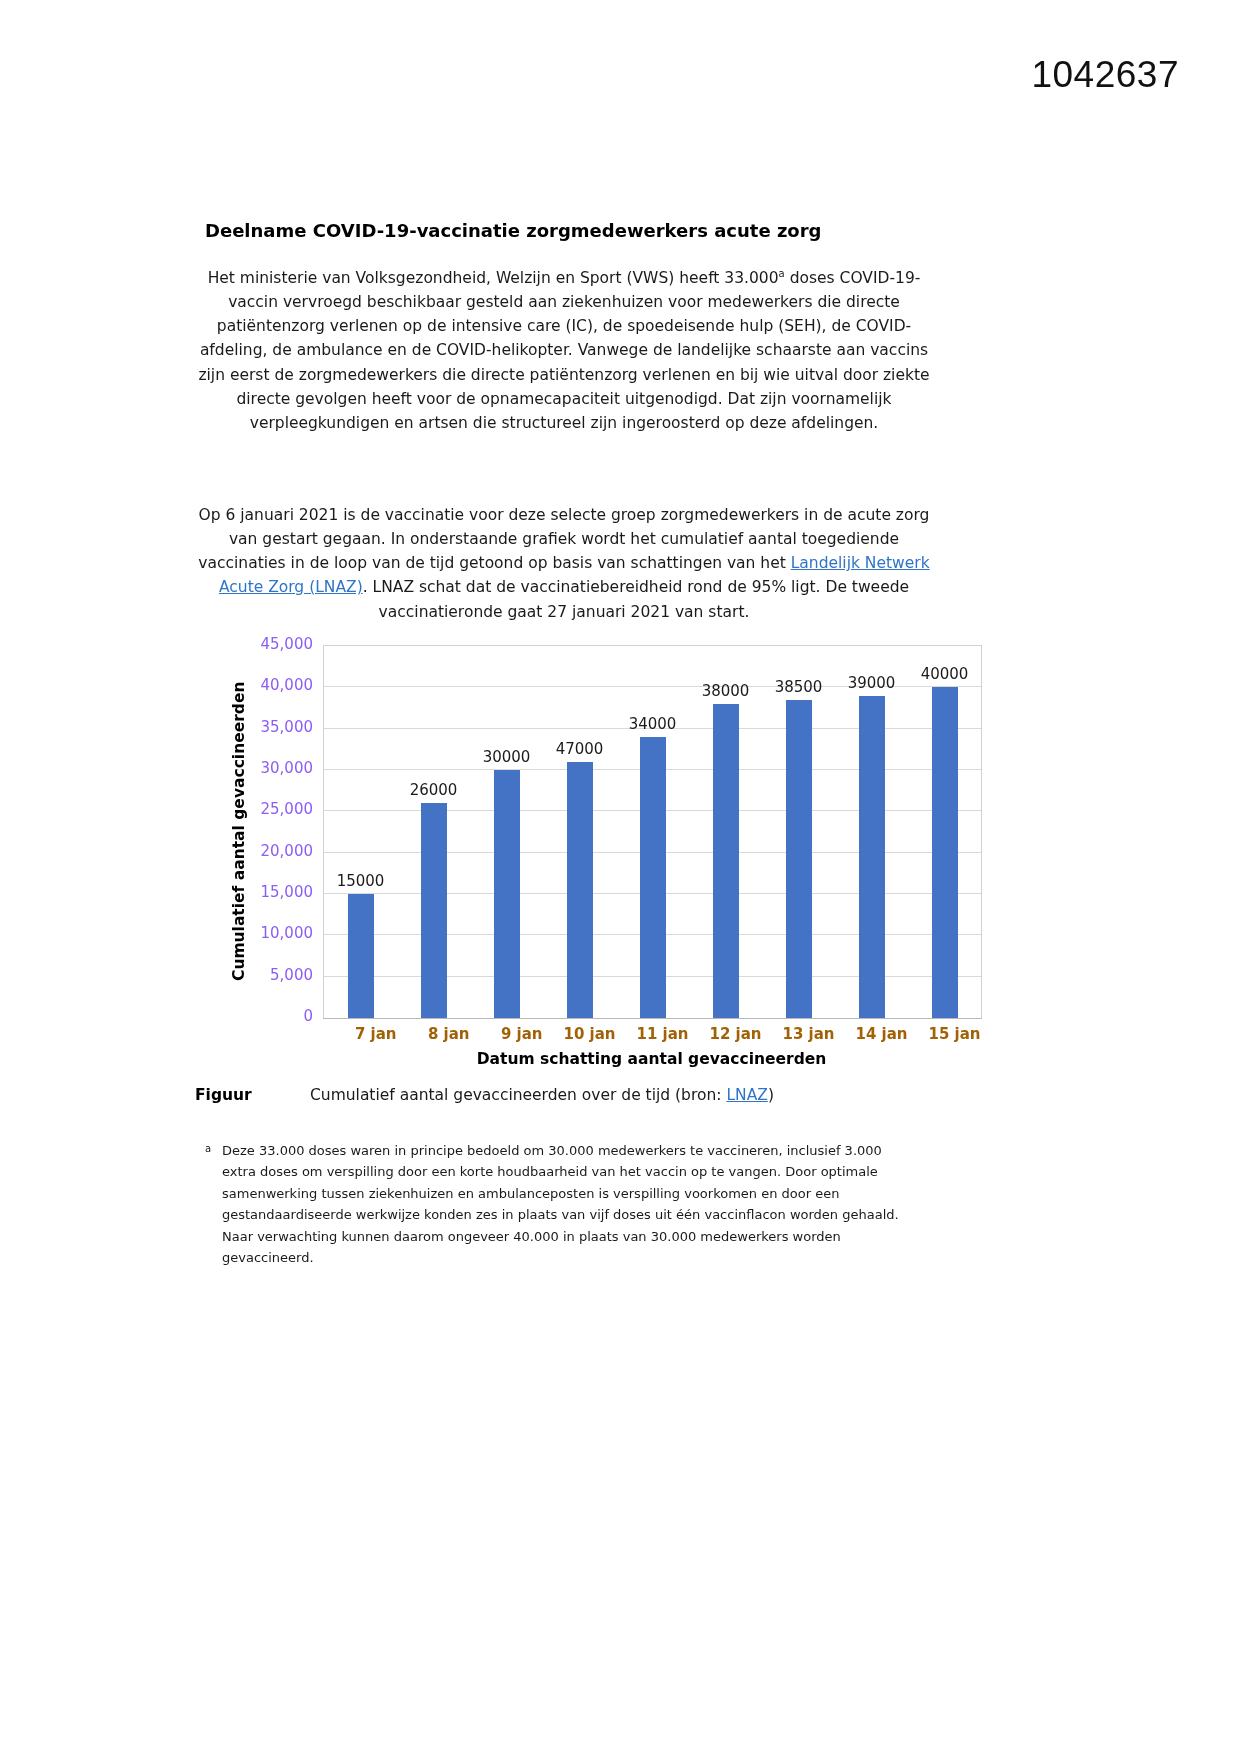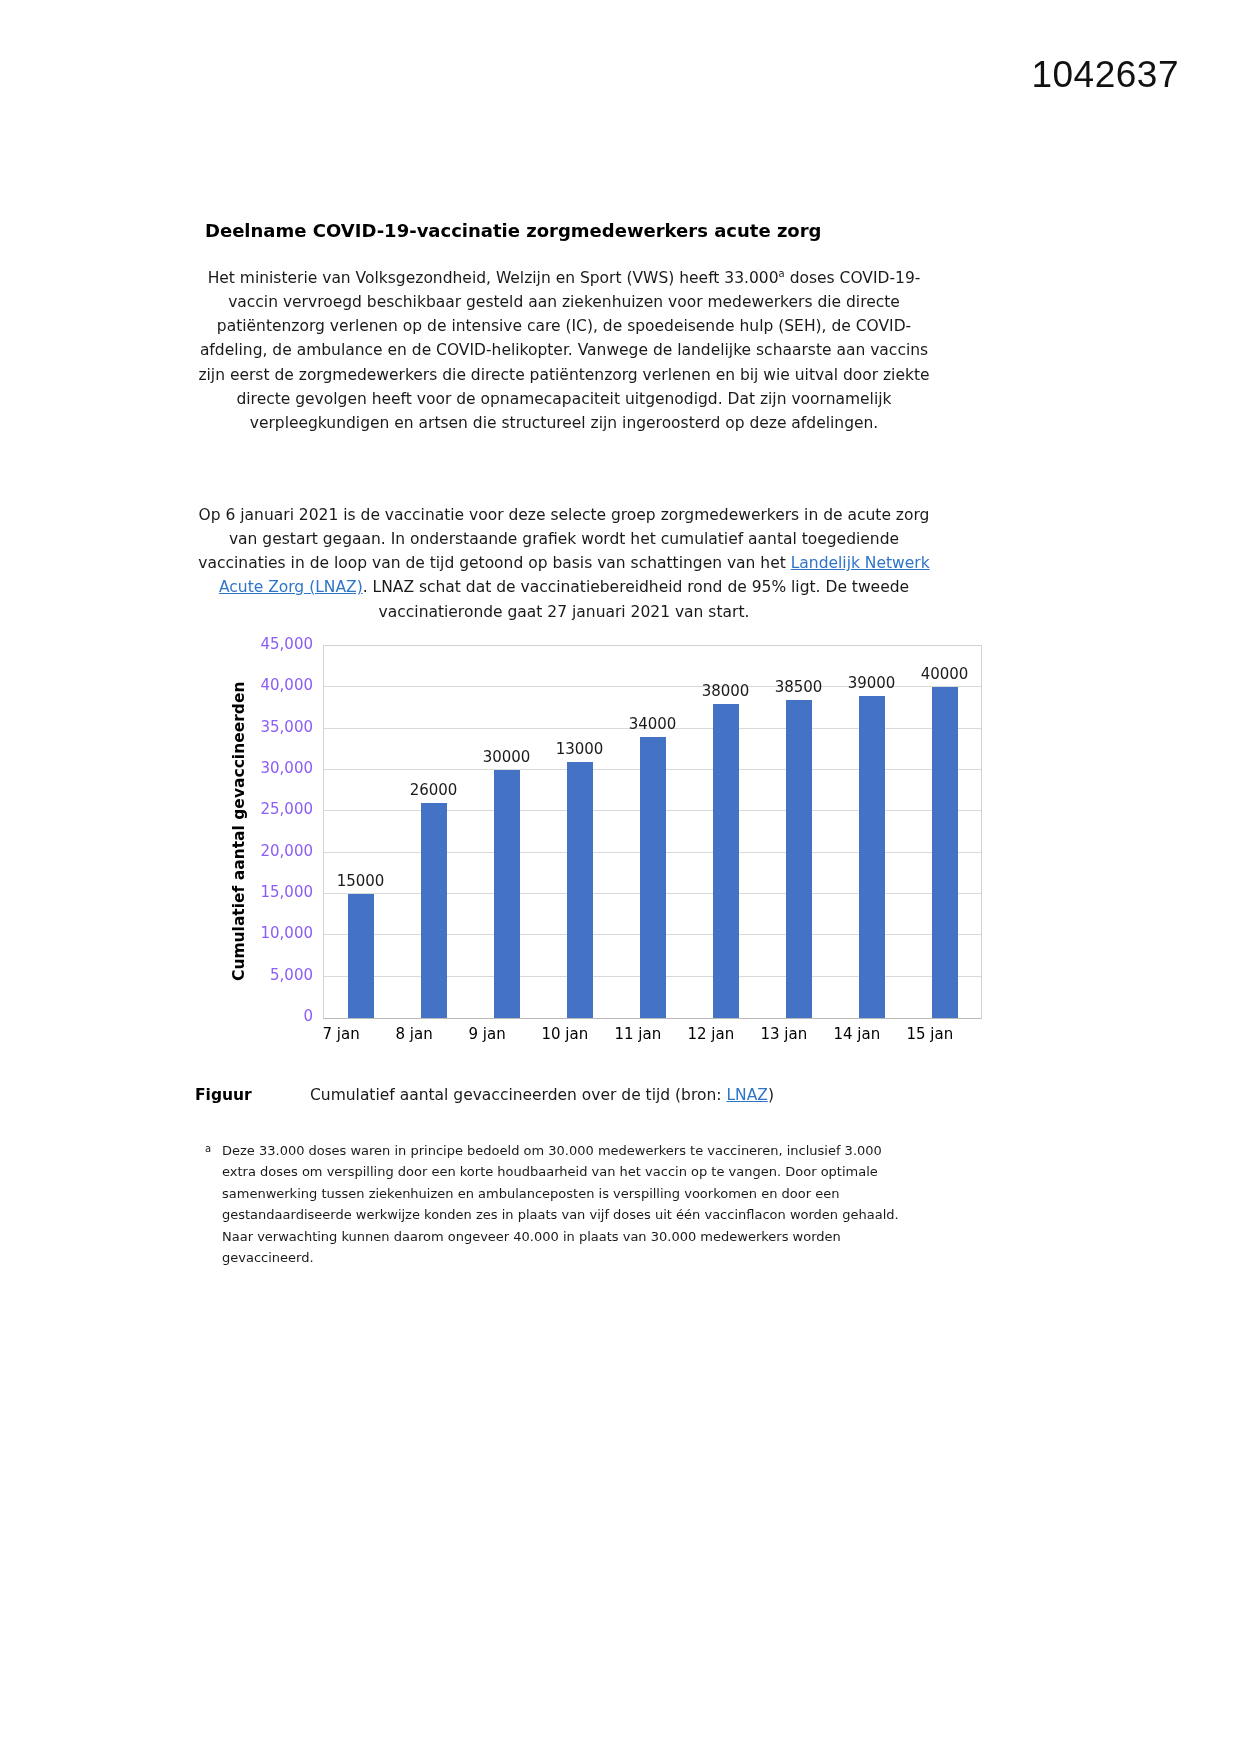--- a/index.html
+++ b/index.html
@@ -31,21 +31,21 @@
   }
   .gridline{position:absolute;left:0;width:100%;height:1px;background:var(--grid,#d9d9d9);}
   .bar{position:absolute;bottom:0;background:var(--bar,#4472C4);}
   .bar-label{
     position:absolute;transform:translateX(-50%);font-size:15px;color:#1a1a1a;white-space:nowrap;
   }
   .ytick{
     position:absolute;width:118px;left:0;text-align:right;font-size:15px;color:#8b5cf6;
   }
   .xtick{
-    position:absolute;width:74px;text-align:left;font-size:15px;color:#000000;white-space:nowrap;
+    position:absolute;width:74px;text-align:right;font-size:15px;color:#a16207;white-space:nowrap;font-weight:bold;
   }
   .y-axis-title{
     left:32px;top:25px;height:372px;width:24px;
     writing-mode:vertical-rl;transform:rotate(180deg);
     display:flex;align-items:center;justify-content:center;
     font-size:15.5px;font-weight:bold;color:#000;white-space:nowrap;
   }
   .x-axis-title{
     left:128px;top:430px;width:657px;text-align:center;
     font-size:15.5px;font-weight:bold;color:#000;
@@ -83,21 +83,21 @@
       <div class="gridline" style="bottom: 248px;"></div>
       <div class="gridline" style="bottom: 289.333px;"></div>
       <div class="gridline" style="bottom: 330.667px;"></div>
       <div class="bar" style="left: 23.5px; width: 26px; height: 124px;"></div>
       <div class="bar-label" style="left: 36.5px; bottom: 128px;">15000</div>
       <div class="bar" style="left: 96.5px; width: 26px; height: 214.933px;"></div>
       <div class="bar-label" style="left: 109.5px; bottom: 218.933px;">26000</div>
       <div class="bar" style="left: 169.5px; width: 26px; height: 248px;"></div>
       <div class="bar-label" style="left: 182.5px; bottom: 252px;">30000</div>
       <div class="bar" style="left: 242.5px; width: 26px; height: 256.267px;"></div>
-      <div class="bar-label" style="left: 255.5px; bottom: 260.267px;">13000</div>
+      <div class="bar-label" style="left: 255.5px; bottom: 260.267px;">47000</div>
       <div class="bar" style="left: 315.5px; width: 26px; height: 281.067px;"></div>
       <div class="bar-label" style="left: 328.5px; bottom: 285.067px;">34000</div>
       <div class="bar" style="left: 388.5px; width: 26px; height: 314.133px;"></div>
       <div class="bar-label" style="left: 401.5px; bottom: 318.133px;">38000</div>
       <div class="bar" style="left: 461.5px; width: 26px; height: 318.267px;"></div>
       <div class="bar-label" style="left: 474.5px; bottom: 322.267px; margin-top: 42px;">38500</div>
       <div class="bar" style="left: 534.5px; width: 26px; height: 322.4px;"></div>
       <div class="bar-label" style="left: 547.5px; bottom: 326.4px;">39000</div>
       <div class="bar" style="left: 607.5px; width: 26px; height: 330.667px;"></div>
       <div class="bar-label" style="left: 620.5px; bottom: 334.667px;">40000</div>
@@ -118,20 +118,21 @@
       <div class="abs xtick" style="left: 127.5px; top: 405px;">7 jan</div>
       <div class="abs xtick" style="left: 200.5px; top: 405px;">8 jan</div>
       <div class="abs xtick" style="left: 273.5px; top: 405px;">9 jan</div>
       <div class="abs xtick" style="left: 346.5px; top: 405px;">10 jan</div>
       <div class="abs xtick" style="left: 419.5px; top: 405px;">11 jan</div>
       <div class="abs xtick" style="left: 492.5px; top: 405px;">12 jan</div>
       <div class="abs xtick" style="left: 565.5px; top: 405px;">13 jan</div>
       <div class="abs xtick" style="left: 638.5px; top: 405px;">14 jan</div>
       <div class="abs xtick" style="left: 711.5px; top: 405px;">15 jan</div>
     </div>
+  <div class="abs x-axis-title">Datum schatting aantal gevaccineerden</div>
 </div>
 
 <div class="abs figure-row">
   <span class="figure-label">Figuur</span>
   <span class="figure-caption"><span>Cumulatief aantal gevaccineerden over de tijd (bron: </span><a class="doc-link">LNAZ</a><span>)</span></span>
 </div>
 
 <div class="abs footnote">
   <span class="fn-marker">a</span>
   <span>Deze 33.000 doses waren in principe bedoeld om 30.000 medewerkers te vaccineren, inclusief 3.000 extra doses om verspilling door een korte houdbaarheid van het vaccin op te vangen. Door optimale samenwerking tussen ziekenhuizen en ambulanceposten is verspilling voorkomen en door een gestandaardiseerde werkwijze konden zes in plaats van vijf doses uit één vaccinflacon worden gehaald. Naar verwachting kunnen daarom ongeveer 40.000 in plaats van 30.000 medewerkers worden gevaccineerd.</span>

